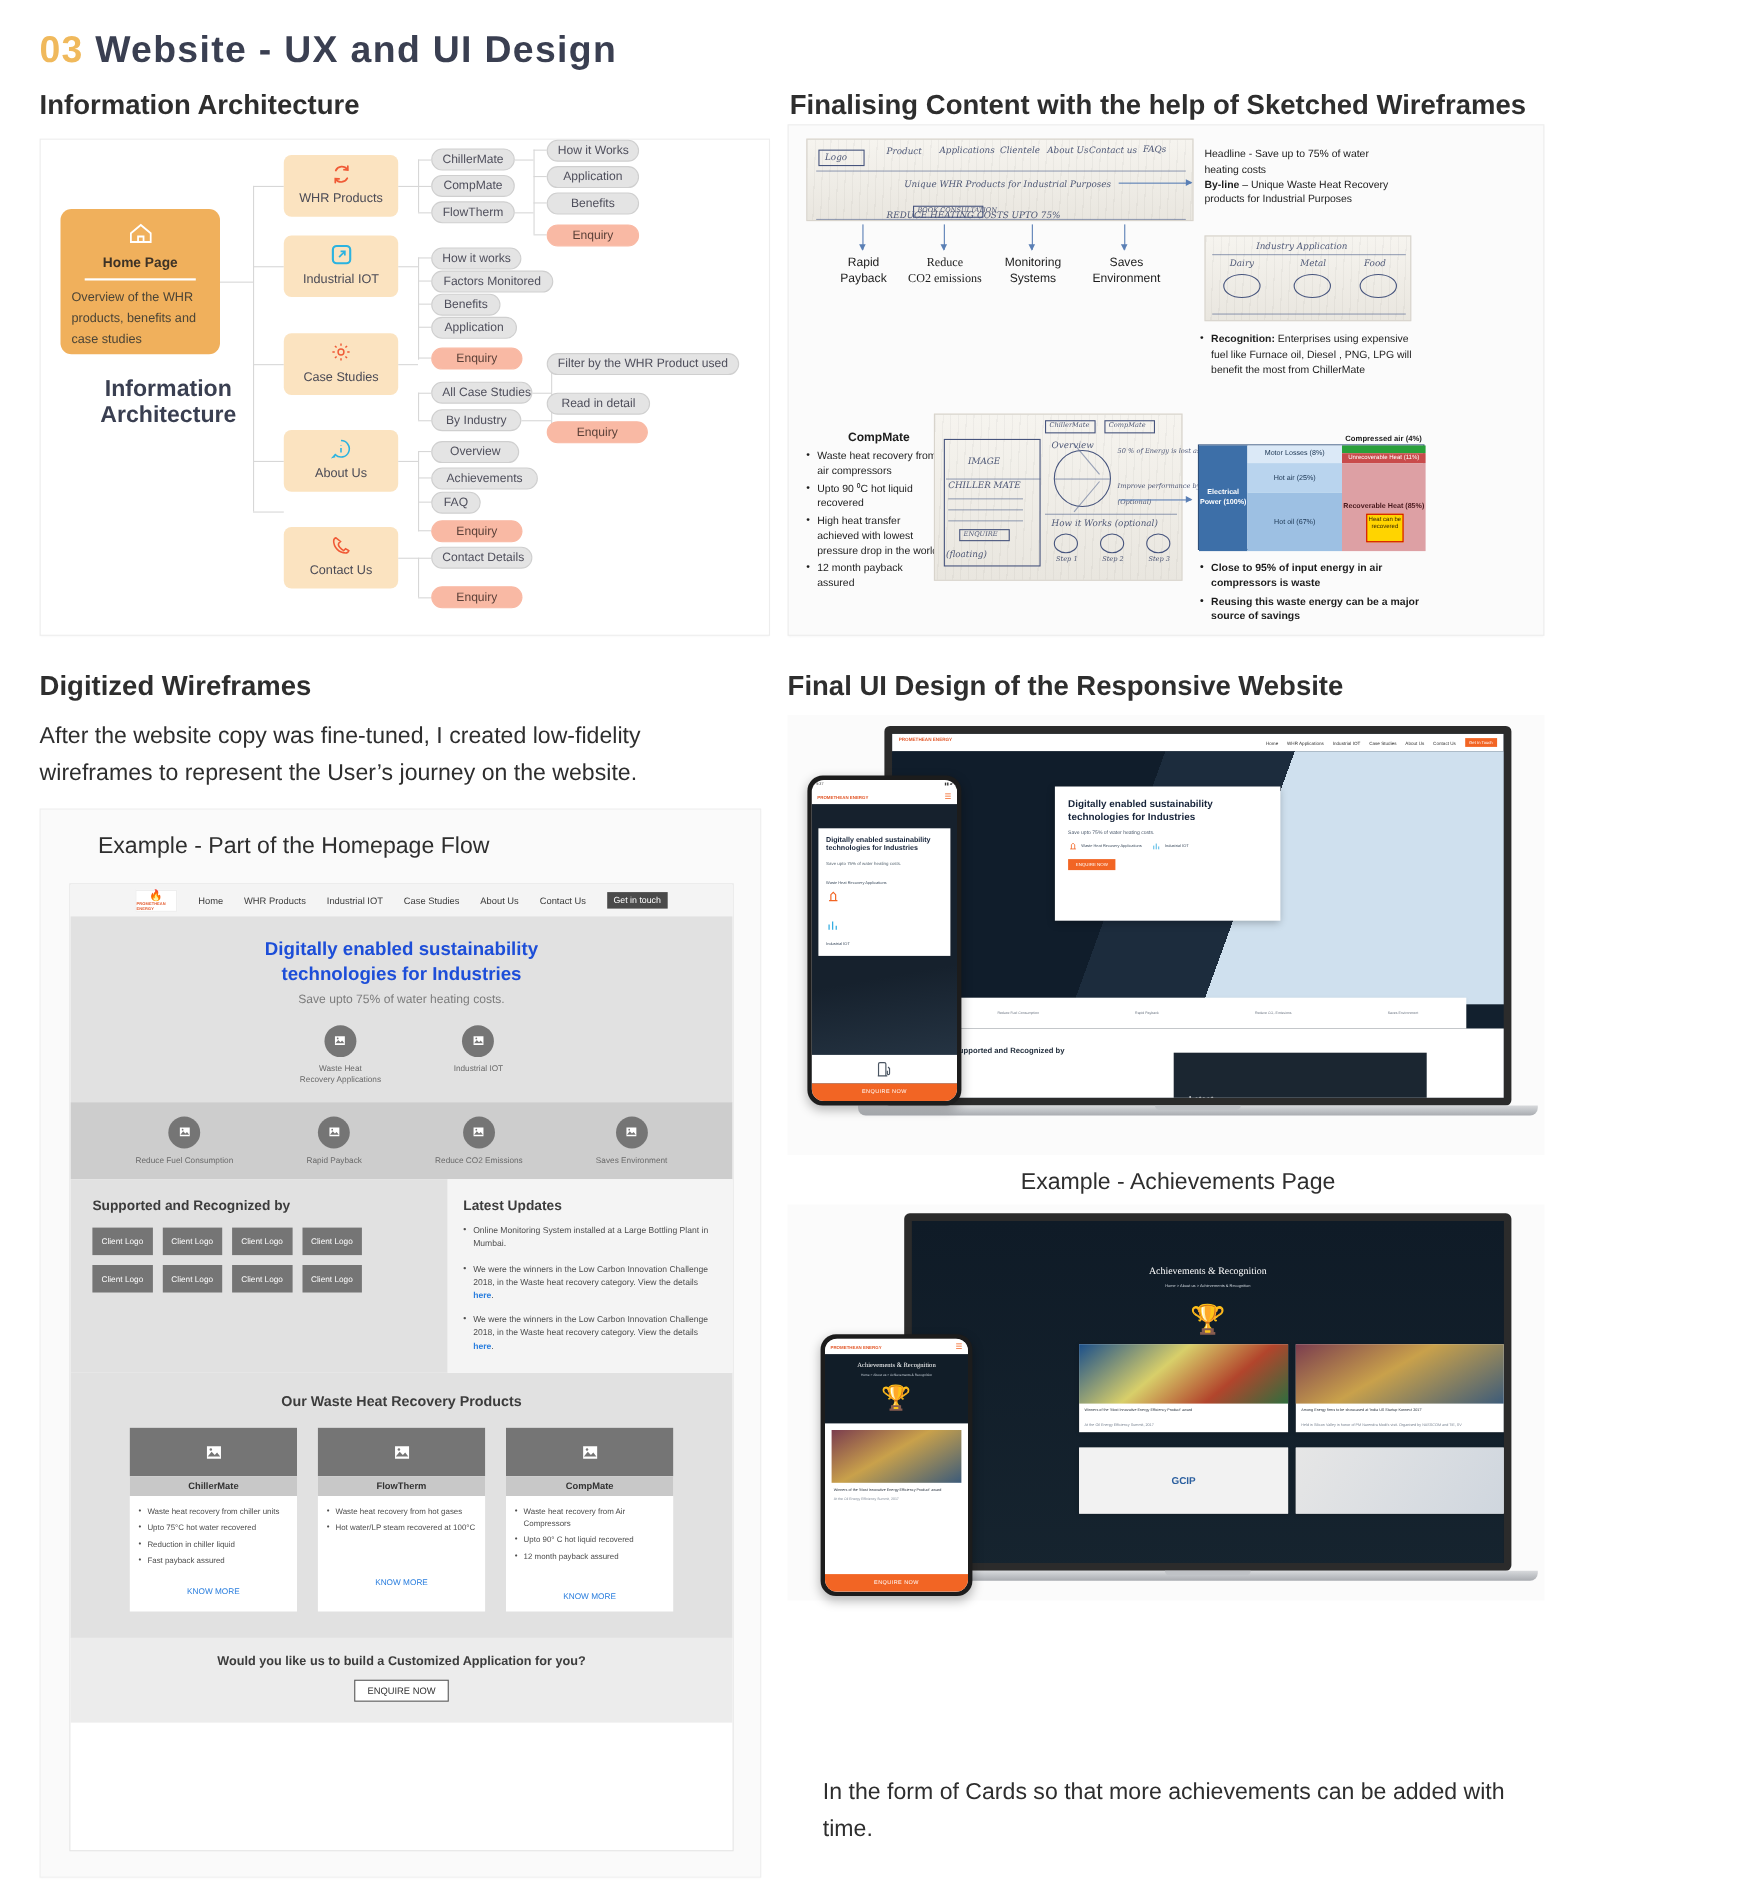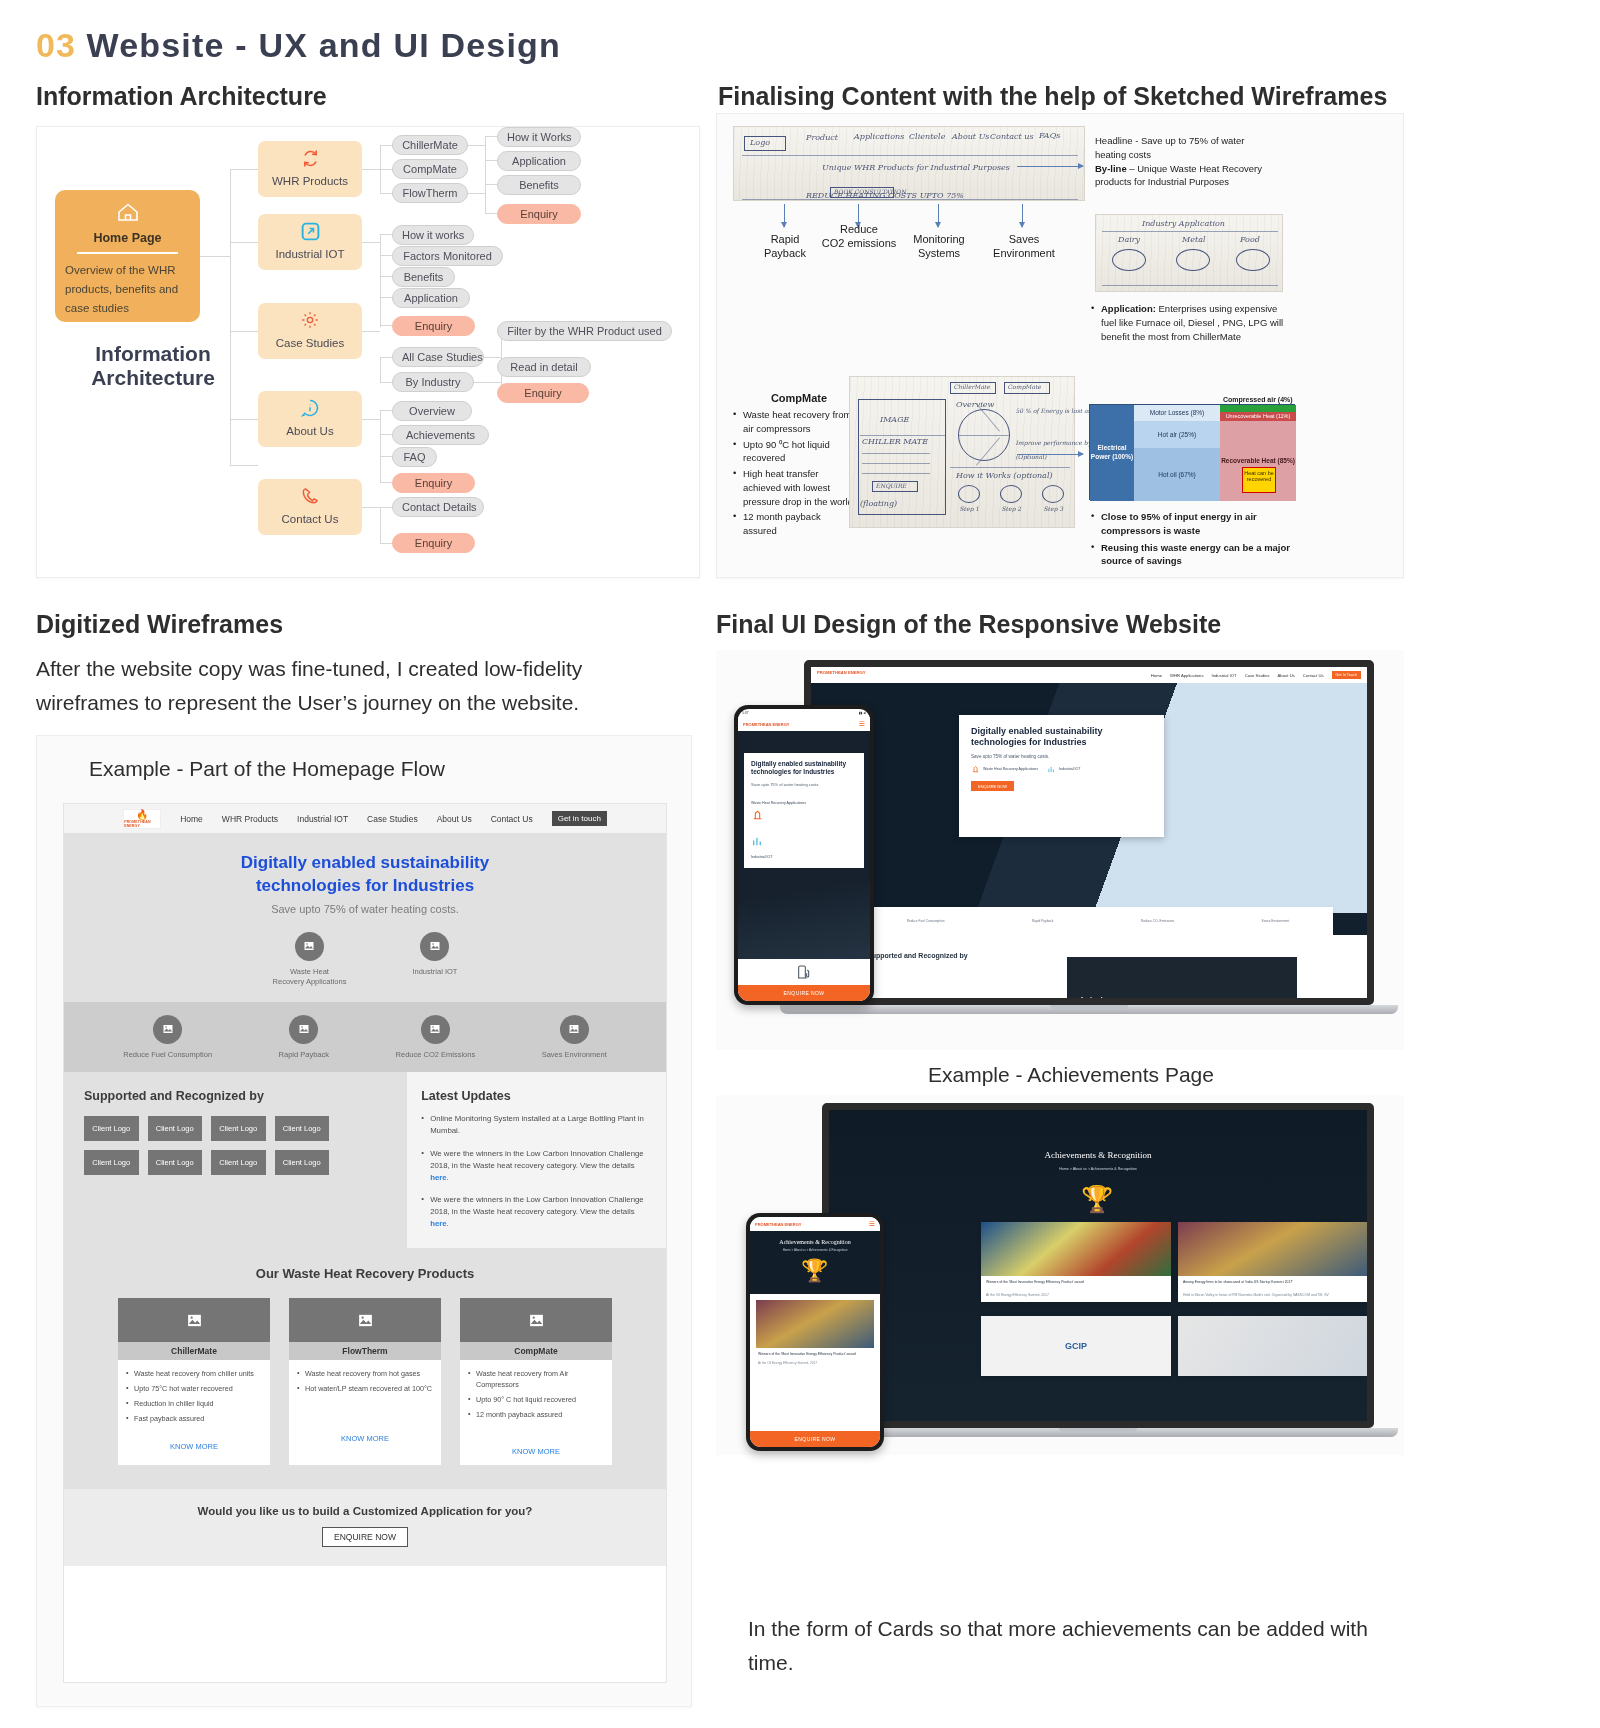--- a/index.html
+++ b/index.html
@@ -394,21 +394,21 @@
       <div class="sk-ink" style="left:100px; top:61px; font-size:6px;">BOOK CONSULTATION</div>
       <div class="sk-line" style="left:8px; top:72px; width:336px;"></div>
     </div>
 
     <div class="arrow-v" style="left:67px; top:90px; height:23px;"></div>
     <div class="arrow-v" style="left:141px; top:90px; height:23px;"></div>
     <div class="arrow-v" style="left:221px; top:90px; height:23px;"></div>
     <div class="arrow-v" style="left:305px; top:90px; height:23px;"></div>
     <div class="sk-cap" style="left:33px; top:118px; width:70px; white-space:pre-line;">Rapid
 Payback</div>
-    <div class="sk-cap" style="left:99px; top:108px; width:86px; white-space:pre-line;">Reduce
+    <div class="sk-cap" style="left:99px; top:118px; width:86px; white-space:pre-line;font-family:Liberation Serif, serif;">Reduce
 CO2 emissions</div>
     <div class="sk-cap" style="left:183px; top:118px; width:78px; white-space:pre-line;">Monitoring
 Systems</div>
     <div class="sk-cap" style="left:265px; top:118px; width:84px; white-space:pre-line;">Saves
 Environment</div>
 
     <div class="arrow-h" style="left:300px; top:52px; width:66px;"></div>
 
     <div class="sk-txt" style="left:378px; top:20px; width:180px;">
       <span style="font-weight:normal">Headline</span><span> - Save up to 75% of water heating costs</span><br>
@@ -421,21 +421,21 @@
       <div class="sk-ink" style="left:22px; top:20px;">Dairy</div>
       <div class="sk-ink" style="left:86px; top:20px;">Metal</div>
       <div class="sk-ink" style="left:144px; top:20px;">Food</div>
       <div class="sk-circ" style="left:16px; top:34px; width:34px; height:22px;"></div>
       <div class="sk-circ" style="left:80px; top:34px; width:34px; height:22px;"></div>
       <div class="sk-circ" style="left:140px; top:34px; width:34px; height:22px;"></div>
       <div class="sk-line" style="left:6px; top:70px; width:176px;"></div>
     </div>
 
     <div class="sk-txt" style="left:374px; top:188px; width:200px;">
-      <div class="bul"><span style="font-weight:bold">Application:</span><span> Enterprises using expensive fuel like Furnace oil, Diesel , PNG, LPG will benefit the most from ChillerMate</span></div>
+      <div class="bul"><span style="font-weight:bold">Recognition:</span><span> Enterprises using expensive fuel like Furnace oil, Diesel , PNG, LPG will benefit the most from ChillerMate</span></div>
     </div>
 
     <div class="sk-cap" style="left:22px; top:277px; width:120px; font-weight:bold; font-size:11px;">CompMate</div>
     <div class="sk-txt" style="left:16px; top:294px; width:120px;">
       <div class="bul" style="margin-bottom:2px;">Waste heat recovery from air compressors</div>
       <div class="bul" style="margin-bottom:2px;">Upto 90 ⁰C hot liquid recovered</div>
       <div class="bul" style="margin-bottom:2px;">High heat transfer achieved with lowest pressure drop in the world</div>
       <div class="bul">12 month payback assured</div>
     </div>
     <div class="arrow-h rev" style="left:140px; top:315px; width:46px;"></div>

